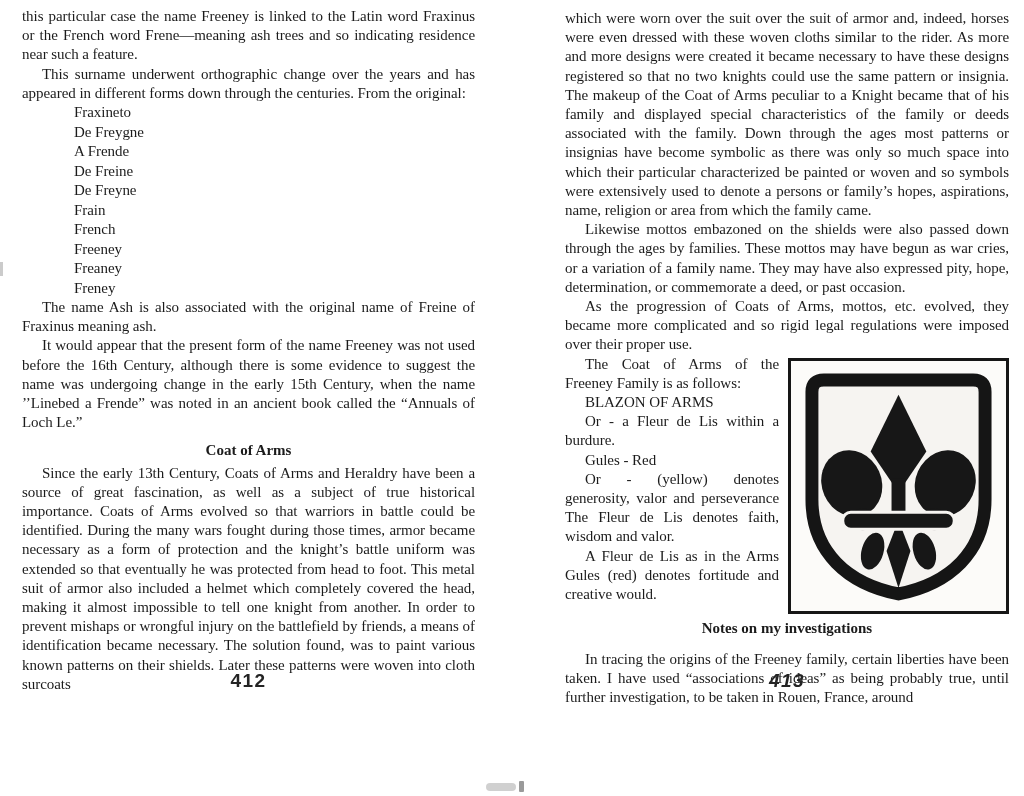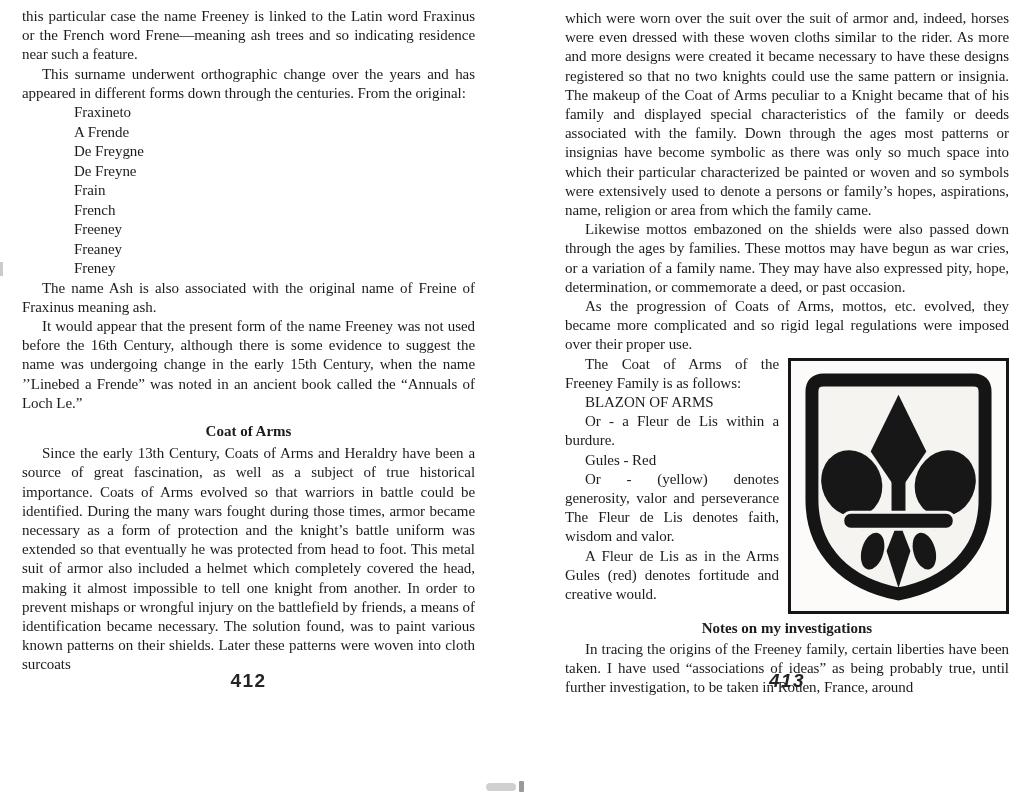--- a/index.html
+++ b/index.html
@@ -38,21 +38,21 @@
   .variant-list { padding-left: 52px; }
   .variant-list div { line-height: 19.5px; text-align: left; }
 
   h2 {
     font-size: 15px;
     font-weight: bold;
     text-align: center;
     margin: 9px 0 3px 0;
     letter-spacing: 0;
   }
-  h2.notes-heading { clear: right; margin: 2px 0 1px 0; }
+  h2.notes-heading { clear: right; margin: 2px 0 11px 0; }
 
   .pagenum {
     position: absolute;
     bottom: 0;
     text-align: center;
     font-size: 19px;
     letter-spacing: 1.5px;
     font-family: "Liberation Sans", "DejaVu Sans", sans-serif;
     font-weight: bold;
     color: #242424;
@@ -91,22 +91,23 @@
 <body>
 
 <div class="spread">
 
   <div class="page left">
     <div class="body-text">
       <p>this particular case the name Freeney is linked to the Latin word Fraxinus or the French word Frene—meaning ash trees and so indicating residence near such a feature.</p>
       <p class="indent">This surname underwent orthographic change over the years and has appeared in different forms down through the centuries. From the original:</p>
       <div class="variant-list">
         <div>Fraxineto</div>
+        <div>De Freygne</div>
         <div>A Frende</div>
-        <div>De Freygne</div>
+        <div>De Freine</div>
         <div>De Freyne</div>
         <div>Frain</div>
         <div>French</div>
         <div>Freeney</div>
         <div>Freaney</div>
         <div>Freney</div>
       </div>
       <p class="indent">The name Ash is also associated with the original name of Freine of Fraxinus meaning ash.</p>
       <p class="indent">It would appear that the present form of the name Freeney was not used before the 16th Century, although there is some evidence to suggest the name was undergoing change in the early 15th Century, when the name ’’Linebed a Frende” was noted in an ancient book called the “Annuals of Loch Le.”</p>
       <h2>Coat of Arms</h2>

